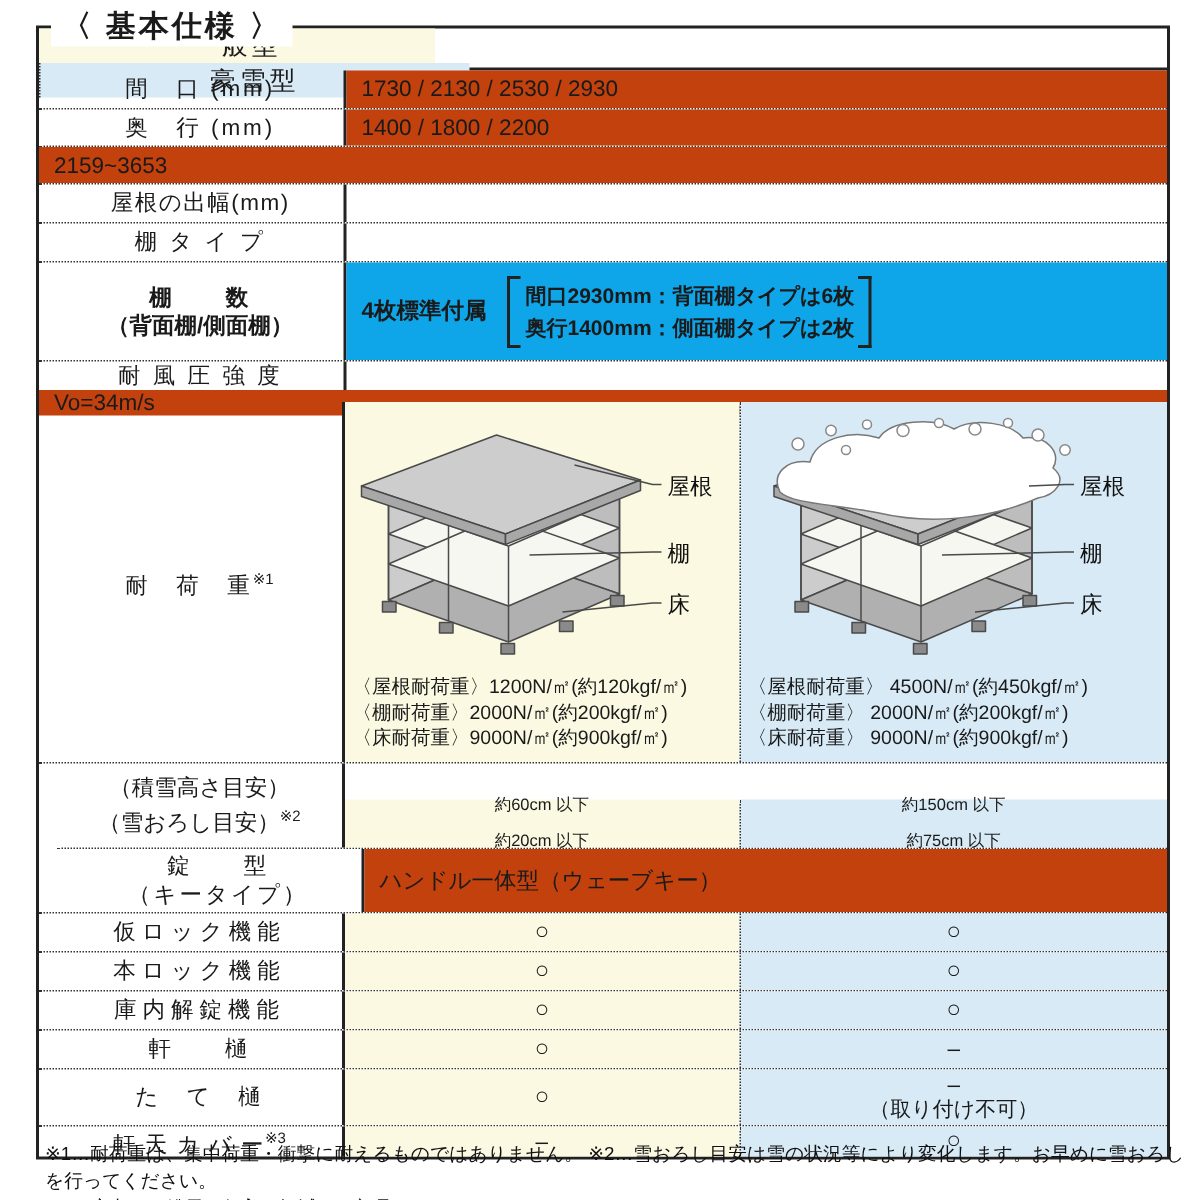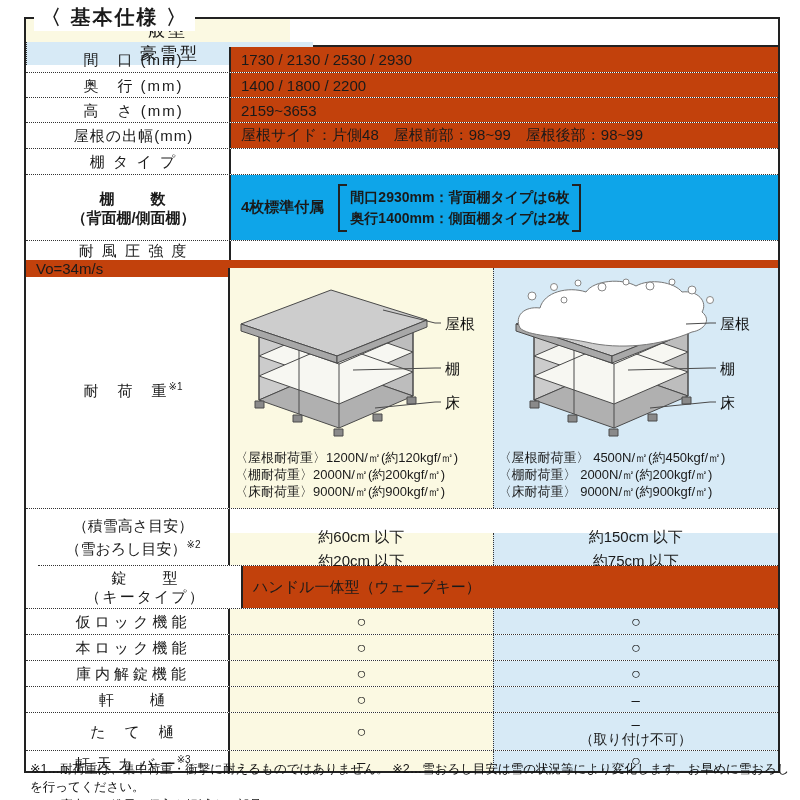--- a/index.html
+++ b/index.html
@@ -57,21 +57,21 @@
   .bracket-box::after{
     content:"";position:absolute;right:0;top:0;bottom:0;width:7px;
     border:2px solid var(--border);border-left:none;
   }
   
   .load-cell{display:flex;flex-direction:column;align-items:flex-start;}
   .shed{display:block;margin:10px auto 0 auto;}
   .shed text{font-family:"Liberation Sans","DejaVu Sans",sans-serif;font-size:15px;fill:#111;stroke:none;}
   .load-lines{margin:3px 0 0 5px;font-size:13px;line-height:17px;white-space:nowrap;}
   
-  .snow-cell{line-height:24px;font-size:15px;margin-top:24px;}
+  .snow-cell{line-height:24px;font-size:11px;margin-top:24px;}
   .mark{font-size:16px;}
   .dash{font-size:15px;}
   .feat-note{font-size:14px;line-height:16px;}
   .feat-two{line-height:15px;}
   .footnotes{position:absolute;left:30px;top:760px;font-size:12.5px;line-height:18px;color:#111;}
 </style>
 </head>
 <body>
 
 <div class="page">
@@ -90,27 +90,25 @@
       <div class="cell label-cell">間　口 (mm)</div>
       <div class="cell value-span">1730 / 2130 / 2530 / 2930</div>
     </div>
 
     <div class="row h24">
       <div class="cell label-cell">奥　行 (mm)</div>
       <div class="cell value-span">1400 / 1800 / 2200</div>
     </div>
 
     <div class="row h24">
-      <div class="cell label-cell">高　さ (mm)</div>
       <div class="cell value-span">2159~3653</div>
     </div>
 
     <div class="row h25">
       <div class="cell label-cell" style="letter-spacing:1px">屋根の出幅(mm)</div>
-      <div class="cell value-span">屋根サイド：片側48　屋根前部：98~99　屋根後部：98~99</div>
     </div>
 
     <div class="row h25">
       <div class="cell label-cell">棚 タ イ プ</div>
     </div>
 
     <div class="row h65">
       <div class="cell label-cell">
         <span>棚　　数</span>
         <span style="letter-spacing:0">（背面棚/側面棚）</span>

